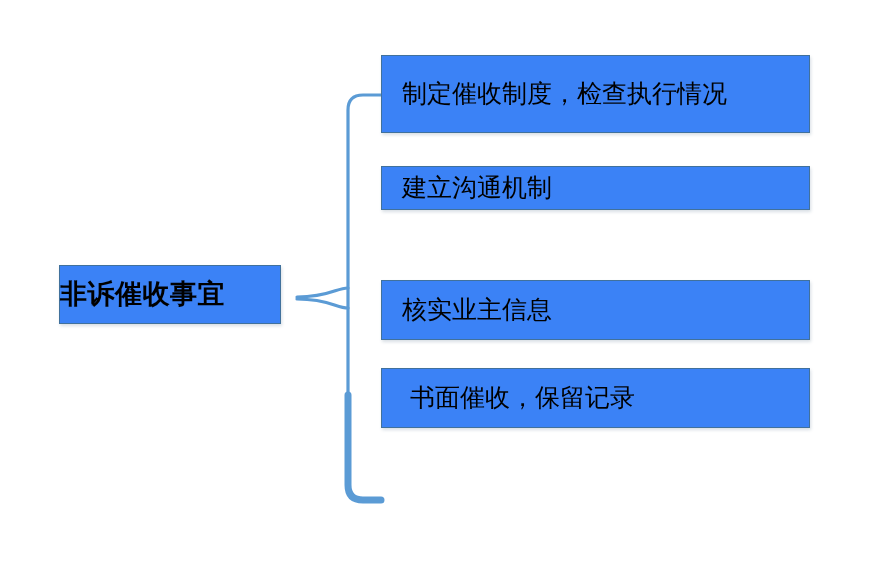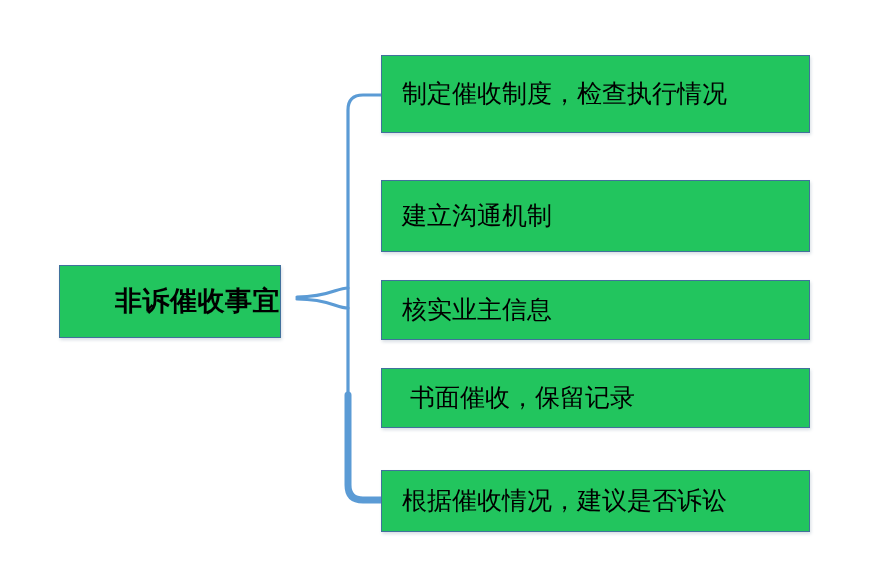--- a/index.html
+++ b/index.html
@@ -27,60 +27,60 @@
     top: 0;
     width: 878px;
     height: 564px;
     z-index: 1;
   }
   
   .node {
     position: absolute;
     z-index: 2;
     box-sizing: border-box;
-    background: #22c55e;
+    background: #3b82f6;
     border: 1.5px solid #41719c;
     display: flex;
     align-items: center;
     box-shadow: 1px 2px 3px rgba(120, 140, 160, 0.28);
   }
   .node-label {
     display: block;
     color: #000000;
     white-space: nowrap;
     line-height: 1.15;
   }
   
   .node-root {
     left: 59px;
     top: 265px;
     width: 222px;
-    height: 73px;
-    justify-content: flex-end;
+    height: 59px;
+    justify-content: flex-start;
   }
   .node-root .node-label {
     font-family: "Liberation Sans", "DejaVu Sans", sans-serif;
     font-weight: bold;
     font-size: 27px;
     letter-spacing: 0.5px;
   }
   
   .node-child {
     left: 381px;
     width: 429px;
     justify-content: flex-start;
   }
   .node-child .node-label {
     font-family: "Liberation Serif", "DejaVu Serif", serif;
     font-weight: normal;
     font-size: 25px;
     padding-left: 20px;
   }
   .child-0 { top: 55px;  height: 78px; }
-  .child-1 { top: 180px; height: 72px; }
+  .child-1 { top: 166px; height: 44px; }
   .child-2 { top: 280px; height: 60px; }
   .child-3 { top: 368px; height: 60px; padding-left: 8px; }
   .child-4 { top: 470px; height: 62px; }
 </style>
 </head>
 <body>
 
 <div id="diagram">
 
   <svg id="connector-layer" viewBox="0 0 878 564" width="878" height="564" xmlns="http://www.w3.org/2000/svg">
@@ -116,17 +116,14 @@
   </div>
 
   <div class="node node-child child-2">
     <span class="node-label">核实业主信息</span>
   </div>
 
   <div class="node node-child child-3">
     <span class="node-label">书面催收，保留记录</span>
   </div>
 
-  <div class="node node-child child-4">
-    <span class="node-label">根据催收情况，建议是否诉讼</span>
-  </div>
 
 </div>
 
 </body></html>

